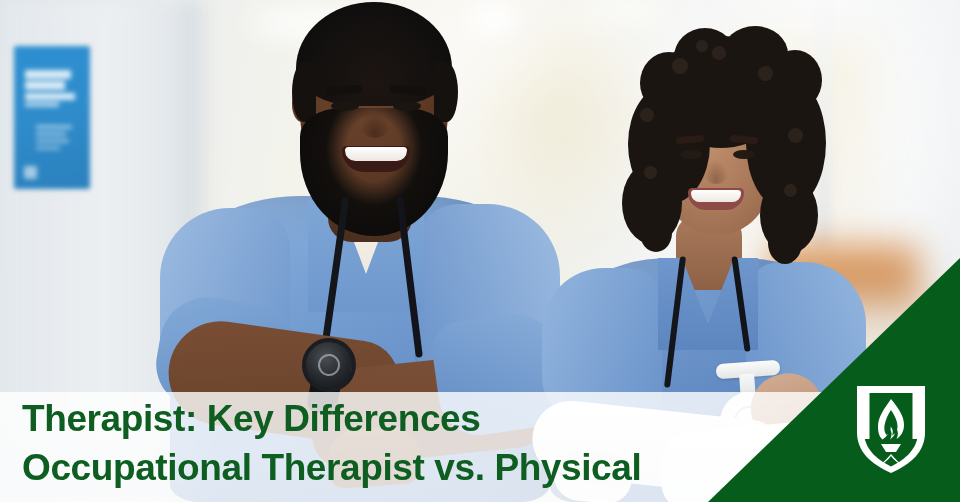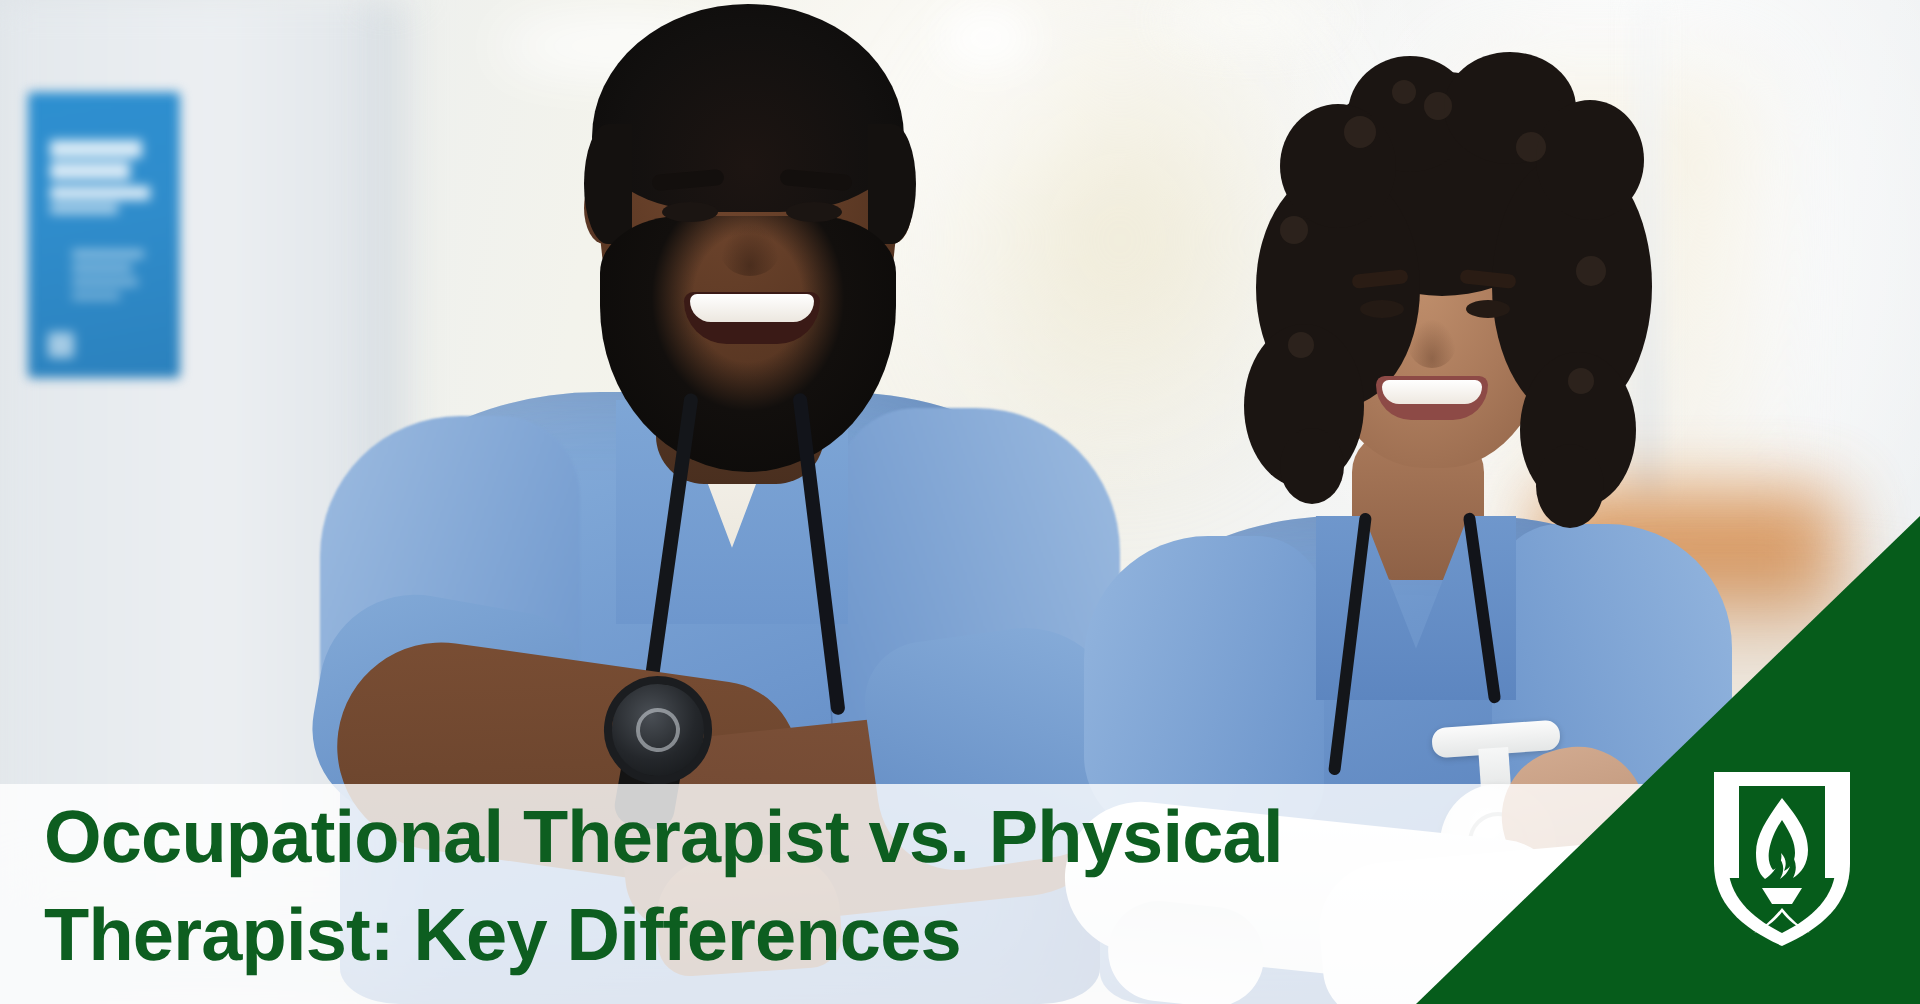--- a/index.html
+++ b/index.html
@@ -574,17 +574,17 @@
                C29.5 48.5 29 45 29.5 41.5
                C30.5 35.5 33 30.5 36 26 Z"></path>
 
       <path fill="#ffffff" d="M26 60 H46 L41 68 H31 Z"></path>
 
       <path fill="#ffffff" d="M36 70 C31 76 27 79.5 22 82.5 C29 79.5 33 76 36 72 C39 76 43 79.5 50 82.5 C45 79.5 41 76 36 70 Z"></path>
     </svg>
   </div>
 
   <div class="title-wrap">
+    <div class="title-line">Therapist: Key Differences</div>
     <div class="title-line">Occupational Therapist vs. Physical</div>
-    <div class="title-line">Therapist: Key Differences</div>
   </div>
 
 </div>
 
 </body></html>

